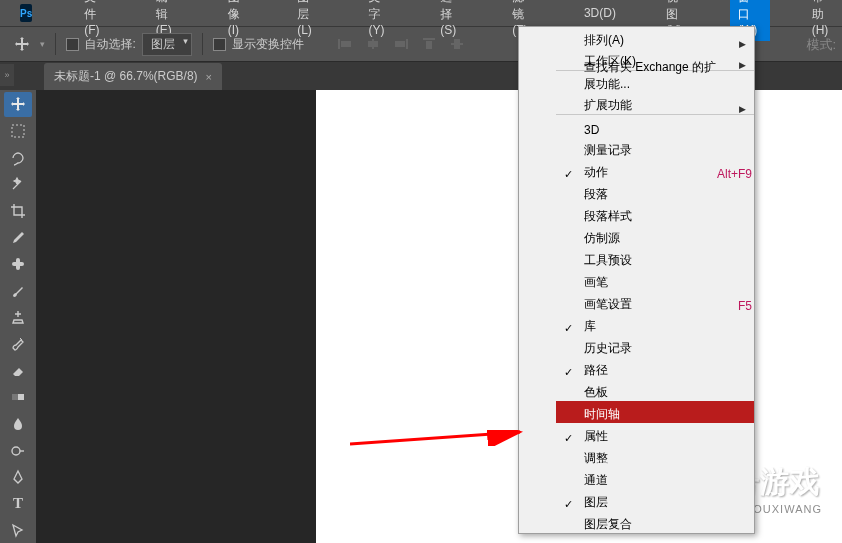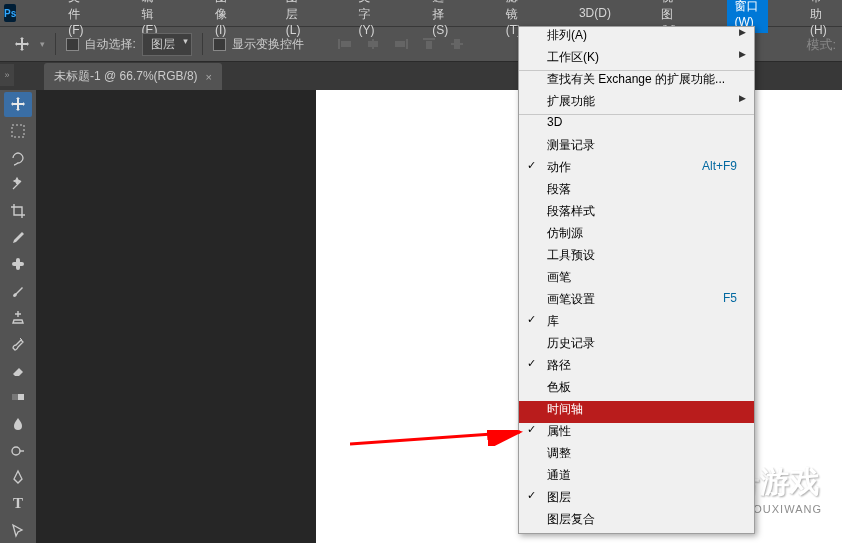--- a/index.html
+++ b/index.html
@@ -1,42 +1,42 @@
 <!DOCTYPE html>
 <html><head>
 <meta charset="utf-8">
 <style>
 * { margin: 0; padding: 0; box-sizing: border-box; font-family: "Microsoft YaHei", Arial, sans-serif; }
 body { width: 842px; height: 543px; background: #535353; overflow: hidden; position: relative; }
-.menubar { height: 26px; background: #535353; display: flex; align-items: center; padding-left: 4px; color: #d6d6d6; font-size: 12px; gap: 34px; }
+.menubar { height: 26px; background: #535353; display: flex; align-items: center; padding-left: 20px; color: #d6d6d6; font-size: 12px; gap: 34px; }
 .ps-logo { width: 20px; height: 18px; background: #001e36; color: #31a8ff; font-weight: bold; font-size: 10px; display: flex; align-items: center; justify-content: center; border-radius: 2px; margin-right: 10px; }
 .menu-item { padding: 4px 8px; cursor: pointer; }
 .menu-item.active { background: #0078d7; color: #ffffff; }
 .optbar { height: 36px; background: #535353; border-top: 1px solid #383838; border-bottom: 1px solid #2a2a2a; display: flex; align-items: center; padding-left: 10px; color: #ccc; font-size: 12px; gap: 6px; }
 .optbar .cb { width: 13px; height: 13px; border: 1px solid #888; background: #3a3a3a; display: inline-block; }
 .optbar .sel { background: #3f3f3f; border: 1px solid #666; padding: 2px 16px 2px 8px; position: relative; }
 .optbar .sel::after { content: "▾"; position: absolute; right: 3px; font-size: 9px; }
 .optbar .divider { width: 1px; height: 22px; background: #3a3a3a; margin: 0 4px; }
 .optbar .aicon { width: 22px; height: 22px; opacity: 0.35; display: flex; align-items: center; justify-content: center; }
 .move-ic { display:flex; align-items:center; justify-content:center; width:24px; height:24px; }
 .tabbar { height: 28px; background: #383838; display: flex; align-items: flex-end; padding-left: 44px; }
 .tab { background: #535353; color: #ccc; font-size: 12px; padding: 5px 10px; display: flex; align-items: center; gap: 8px; border-top-left-radius: 3px; border-top-right-radius: 3px; text-align: center; }
 .tab .x { font-size: 11px; color: #aaa; }
 .workspace { position: absolute; top: 90px; left: 0; right: 0; bottom: 0; display: flex; }
 .toolbar { width: 36px; background: #535353; display: flex; flex-direction: column; align-items: center; padding-top: 2px; gap: 2px; }
 .tool { width: 28px; height: 26px; display: flex; align-items: center; justify-content: center; color: #ccc; border-radius: 2px; }
 .tool.sel { background: #3a6ea5; }
 .canvas-wrap { flex: 1; background: #262626; position: relative; }
 .canvas { position: absolute; left: 280px; top: 0; right: 0; bottom: 0; background: #fff; }
 .dropdown { position: absolute; left: 518px; top: 26px; width: 237px; background: #f0f0f0; border: 1px solid #9e9e9e; box-shadow: 2px 2px 6px rgba(0,0,0,0.35); font-size: 12px; color: #000; z-index: 10; }
-.dditem { height: 22px; display: flex; align-items: flex-start; padding-left: 28px; padding-right: 26px; position: relative; }
+.dditem { height: 22px; display: flex; align-items: flex-end; padding-left: 28px; padding-right: 26px; position: relative; margin-left: 37px; }
 .dditem.sep-after { border-bottom: 1px solid #c8c8c8; }
 .dditem .chk { position: absolute; left: 8px; font-size: 11px; color: #000; }
 .dditem .arr { position: absolute; right: 8px; font-size: 9px; color: #333; }
-.dditem .sc { position: absolute; right: 17px; color: #0369a1; }
+.dditem .sc { position: absolute; right: 2px; color: #be185d; }
 .dditem.hl { background: #b91c1c; color: #fff; }
 .arrow-annot { position: absolute; left: 350px; top: 430px; width: 180px; height: 16px; pointer-events: none; z-index: 11; }
 .watermark { position: absolute; right: 20px; bottom: 28px; z-index: 5; opacity: 0.85; color: #fff; text-align: center; }
 .watermark .big { font-size: 30px; font-weight: bold; text-shadow: 1px 1px 2px rgba(0,0,0,0.4); }
 .watermark .url { font-size: 11px; color: #7a7a7a; letter-spacing: 1px; }
 .panel-stub { position: absolute; left: 0; top: 64px; width: 14px; height: 22px; background: #434343; color:#999; font-size:9px; display:flex; align-items:center; justify-content:center; }
 .right-tool-hint { position:absolute; right:6px; top:36px; color:#8a8a8a; font-size:13px; }
 svg { display:block; }
 </style>
 </head>

